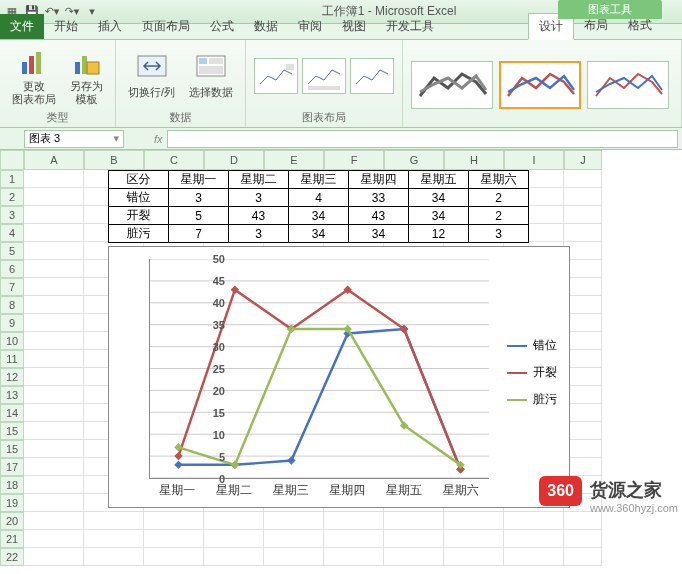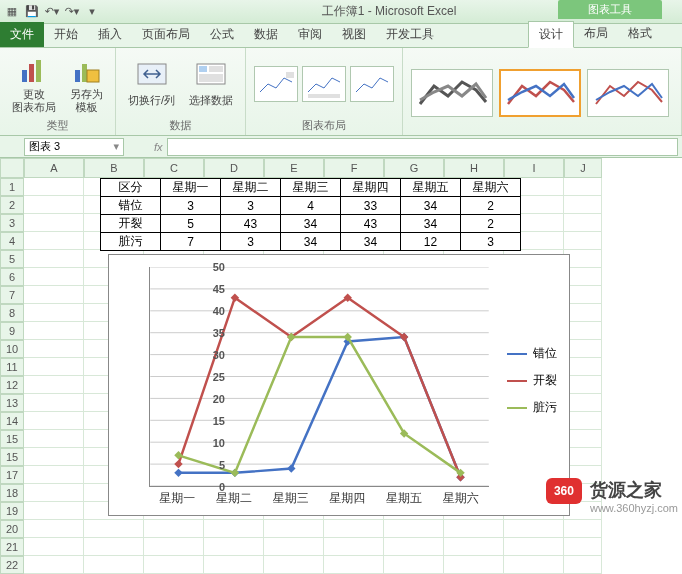--- a/index.html
+++ b/index.html
@@ -5,21 +5,21 @@
     * { margin: 0; padding: 0; box-sizing: border-box; font-family: "Microsoft YaHei", sans-serif; }
     body { width: 682px; height: 574px; background: #fff; overflow: hidden; position: relative; font-size: 12px; }
     
     .title-bar { height: 24px; background: linear-gradient(#e8f5e9, #d4ecd5); display: flex; align-items: center; padding: 0 4px; border-bottom: 1px solid #a8c8a8; }
     .qat { display: flex; gap: 4px; align-items: center; }
     .qat-icon { width: 16px; height: 16px; display: flex; align-items: center; justify-content: center; color: #555; font-size: 11px; }
     .title-text { flex: 1; text-align: center; font-size: 12px; color: #555; }
     .context-tab-group { position: absolute; right: 20px; top: 0; }
     .context-label { background: #7cc67c; color: #fff; padding: 2px 30px; font-size: 11px; border-radius: 2px 2px 0 0; }
     
-    .tabs { height: 24px; background: #e8f5e9; display: flex; align-items: flex-end; border-bottom: 1px solid #a8c8a8; }
+    .tabs { height: 16px; background: #e8f5e9; display: flex; align-items: flex-end; border-bottom: 1px solid #a8c8a8; }
     .tab { padding: 4px 10px; font-size: 12px; color: #444; cursor: pointer; }
     .tab.file { background: #2e7d32; color: #fff; }
     .tab.active { background: #fff; border: 1px solid #a8c8a8; border-bottom: 1px solid #fff; margin-bottom: -1px; }
     .context-tabs { display: flex; margin-left: auto; margin-right: 20px; }
     
     .ribbon { height: 88px; background: linear-gradient(#f5faf5, #e8f5e9); border-bottom: 1px solid #a8c8a8; display: flex; }
     .ribbon-group { border-right: 1px solid #c8dcc8; padding: 4px 8px 2px; display: flex; flex-direction: column; justify-content: space-between; }
     .group-content { display: flex; gap: 6px; align-items: center; flex: 1; }
     .group-label { font-size: 11px; color: #666; text-align: center; padding-top: 2px; }
     .ribbon-btn { display: flex; flex-direction: column; align-items: center; gap: 2px; cursor: pointer; padding: 2px 4px; }
@@ -39,35 +39,35 @@
     .sheet-area { position: relative; }
     .col-headers { display: flex; height: 20px; }
     .corner { width: 24px; background: #e8f5e9; border: 1px solid #c0d8c0; }
     .col-header { width: 60px; background: #e8f5e9; border: 1px solid #c0d8c0; text-align: center; font-size: 11px; color: #555; display: flex; align-items: center; justify-content: center; }
     .col-header:nth-child(11) { width: 38px; }
     .row { display: flex; height: 18px; }
     .row-header { width: 24px; background: #e8f5e9; border: 1px solid #c0d8c0; text-align: center; font-size: 11px; color: #555; display: flex; align-items: center; justify-content: center; }
     .cell { width: 60px; border-right: 1px solid #d8e8d8; border-bottom: 1px solid #d8e8d8; }
     .cell:nth-child(11) { width: 38px; }
     
-    .data-table { position: absolute; left: 100px; top: 20px; background: #fff; }
+    .data-table { position: absolute; left: 108px; top: 20px; background: #fff; }
     .data-table table { border-collapse: collapse; }
     .data-table td { border: 1px solid #000; width: 60px; height: 18px; text-align: center; font-size: 12px; padding: 0; }
     
     .chart-container { position: absolute; left: 108px; top: 96px; width: 462px; height: 262px; border: 1px solid #888; background: #fff; }
     .chart-plot { position: absolute; left: 40px; top: 12px; width: 340px; height: 220px; border-left: 1px solid #888; border-bottom: 1px solid #888; }
     .y-tick { position: absolute; right: 344px; font-size: 11px; color: #555; transform: translateY(-50%); font-weight: bold; }
     .x-tick { position: absolute; bottom: 8px; font-size: 12px; color: #333; transform: translateX(-50%); }
     .chart-legend { position: absolute; right: 12px; top: 90px; font-size: 12px; }
     .legend-item { display: flex; align-items: center; gap: 6px; margin-bottom: 10px; }
     .legend-line { width: 20px; height: 2px; }
     .chart-svg { position: absolute; left: 0; top: 0; width: 100%; height: 100%; }
     
     .watermark { position: absolute; right: 4px; bottom: 60px; display: flex; align-items: center; gap: 8px; }
-    .wm-badge { background: #e03030; color: #fff; font-weight: bold; font-size: 12px; padding: 6px 8px; border-radius: 6px; }
+    .wm-badge { background: #e03030; color: #fff; font-weight: bold; font-size: 16px; padding: 6px 8px; border-radius: 6px; }
     .wm-text { color: #444; }
     .wm-title { font-size: 18px; font-weight: bold; margin-top: 11px; }
     .wm-url { font-size: 11px; color: #999; }
   </style>
 </head>
 <body>
 
 <div class="title-bar">
   <div class="qat">
     <span class="qat-icon">▦</span>

